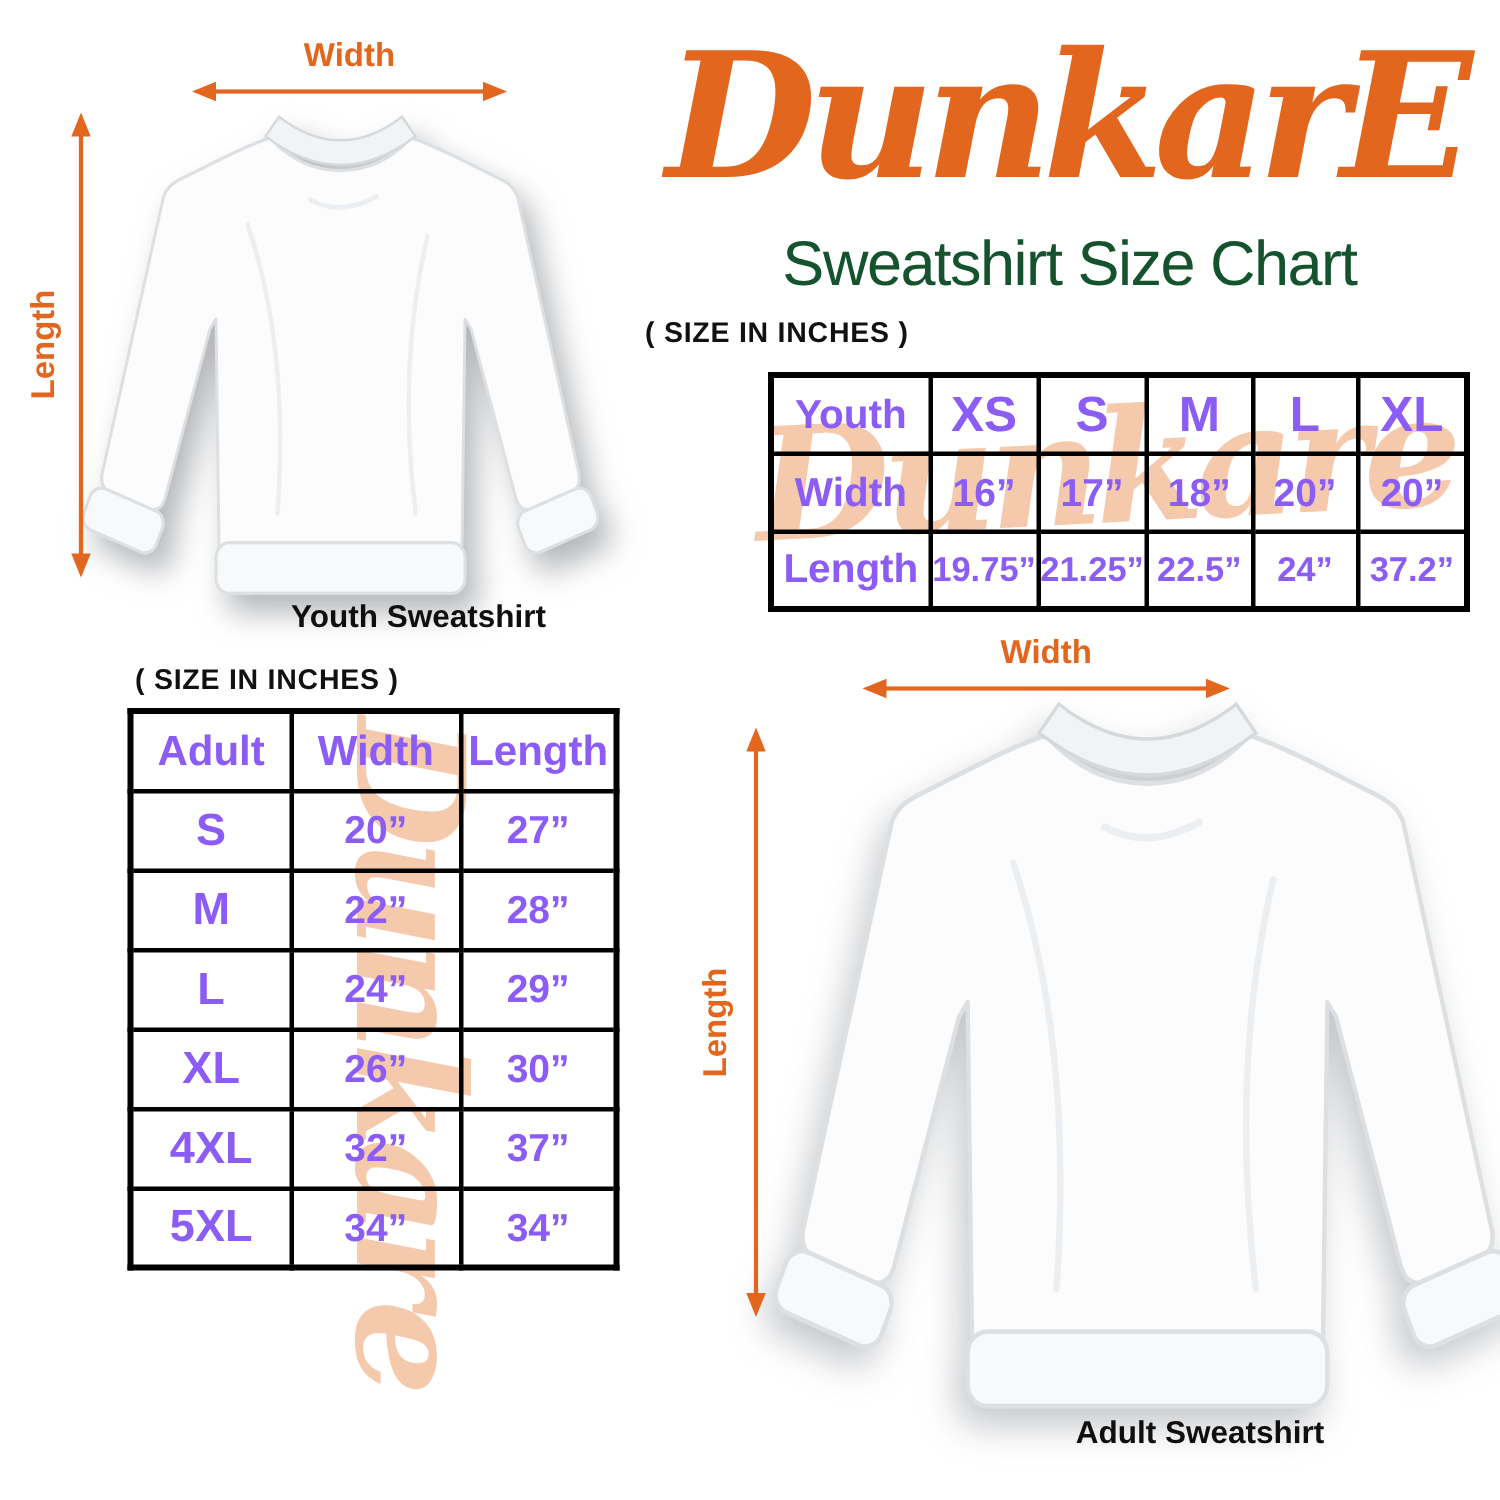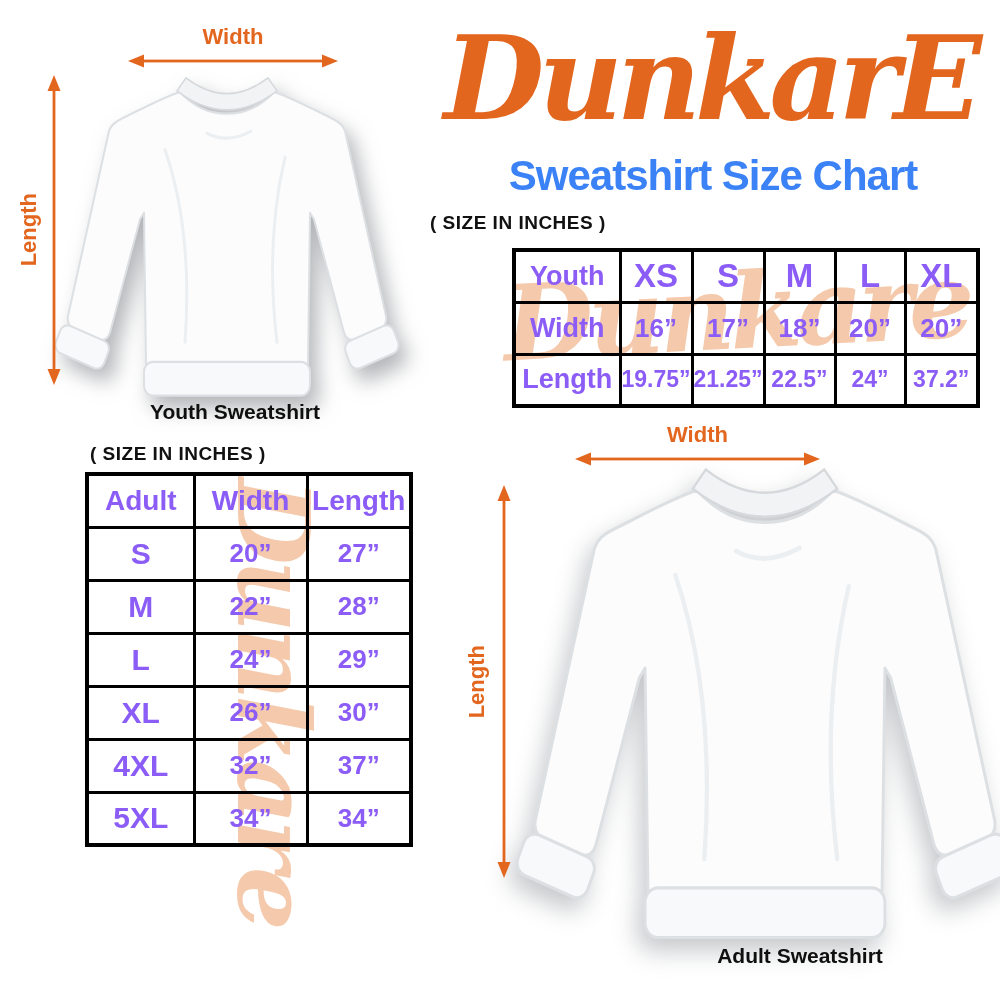--- a/index.html
+++ b/index.html
@@ -11,21 +11,21 @@
 
   
   .logo {
     position:absolute; left:430px; top:4px; width:560px; height:150px;
     text-align:center; font-family:"DejaVu Serif", serif; font-style:italic;
     font-weight:bold; font-size:116px; line-height:148px; color:var(--accent);
     letter-spacing:-6px; white-space:nowrap;
   }
   .title {
     position:absolute; left:435px; top:152px; width:556px; text-align:center;
-    font-size:42px; font-weight:bold; color:#3b82f6; letter-spacing:-1px;
+    font-size:42px; font-weight:normal; color:#14532d; letter-spacing:-1px;
   }
   .size-note {
     position:absolute; font-size:19px; font-weight:bold; color:#111;
     text-align:left; letter-spacing:.5px; white-space:nowrap;
   }
   #note-youth { left:430px; top:212px; width:532px; }
   #note-adult { left:90px;  top:443px; width:312px; }
 
   
   .wm {
@@ -71,21 +71,21 @@
   
   .shirt-svg { position:absolute; z-index:0; }
   #shirt-youth { left:47px;  top:68px;  filter:drop-shadow(8px 12px 10px rgba(105,110,115,.5)); }
   #shirt-adult { left:505px; top:455px; filter:drop-shadow(-6px 12px 12px rgba(120,125,130,.42)); }
   .garment { fill:#fcfcfd; stroke:#dde0e3; stroke-width:2; stroke-linejoin:round; }
   .collar  { fill:#f2f3f5; stroke:#d6d9dc; stroke-width:1.5; }
   .band    { fill:#f8f9fa; stroke:#dde0e3; stroke-width:2; }
   .crease  { fill:none; stroke:#eceff1; stroke-width:3; stroke-linecap:round; }
 
   .caption { position:absolute; font-size:21px; font-weight:bold; color:#0f0f0f; white-space:nowrap; }
-  #youth-caption { left:150px; top:400px; width:258px; text-align:left; }
+  #youth-caption { left:150px; top:400px; width:258px; text-align:center; }
   #adult-caption { left:650px; top:944px; width:300px; text-align:center; }
 </style>
 </head>
 <body>
 
 <div id="page" style="--accent: #e3661f; --wm: #f5c9ab;">
 
   <svg width="0" height="0" style="position:absolute" aria-hidden="true">
     <defs>
       <g id="sweatshirt">

